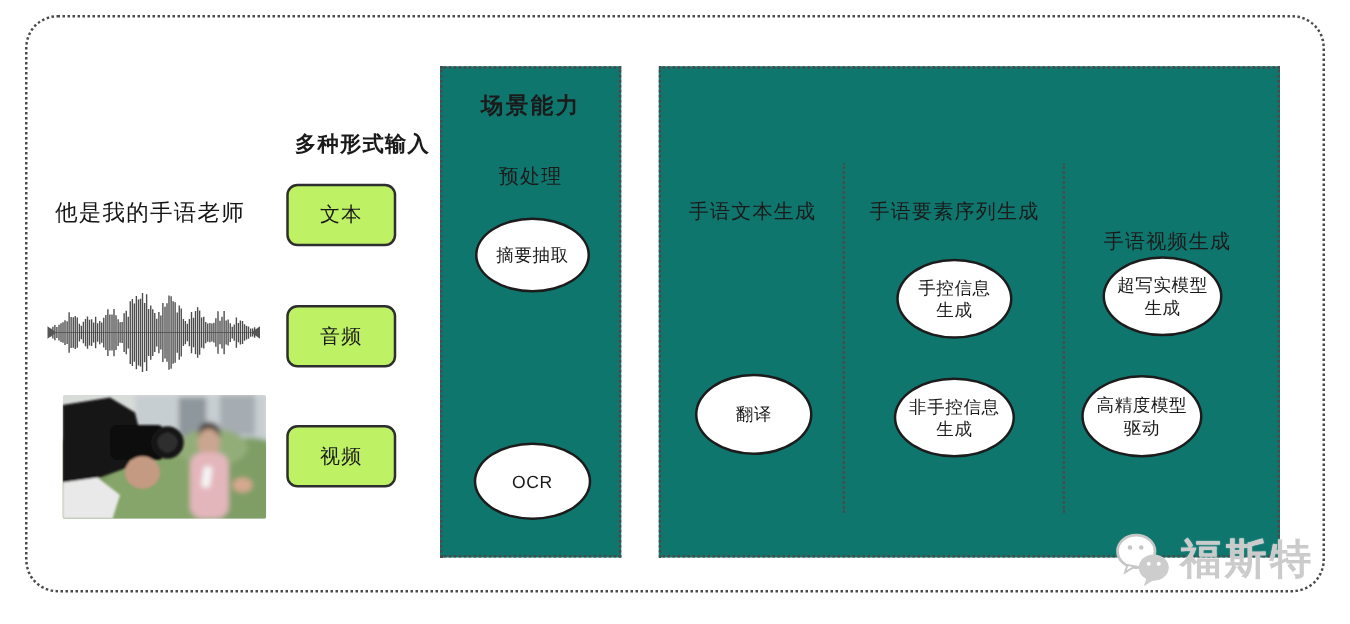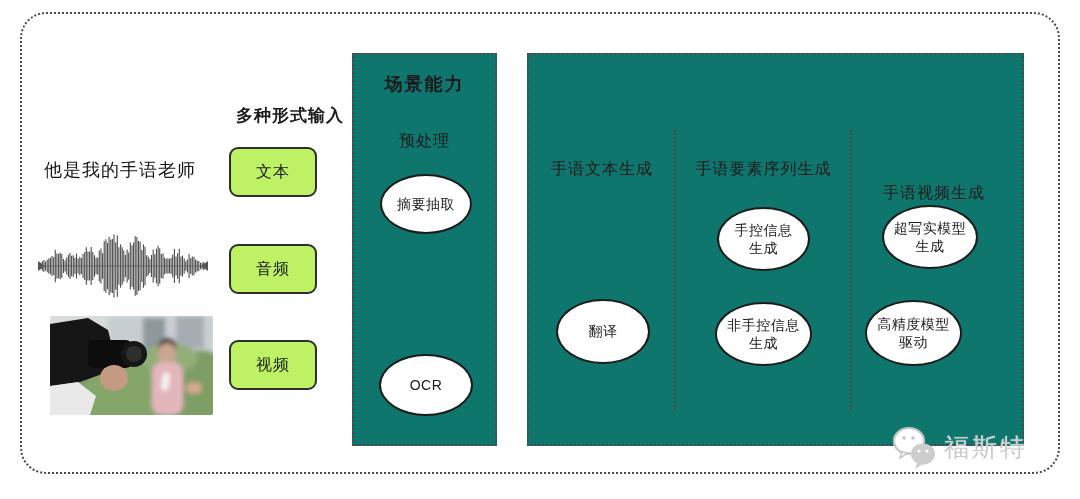--- a/index.html
+++ b/index.html
@@ -28,21 +28,21 @@
     border:2.5px solid #1c1c1c;border-radius:50%;background:#fff;
     font-size:14px;line-height:1.3;text-align:center;letter-spacing:0.5px;}
 
   .col-label{position:absolute;text-align:center;font-size:16px;letter-spacing:1px;white-space:nowrap;}
   .v-divider{position:absolute;width:0;border-left:2px dotted #4a4a4a;}
 
   .photo{border-radius:2px;overflow:hidden;display:block;}
   .waveform{display:block;}
 
   .watermark{position:absolute;display:flex;align-items:center;gap:4px;}
-  .watermark-text{font-size:25px;font-weight:normal;color:#cbcbcb;letter-spacing:3px;
+  .watermark-text{font-size:33px;font-weight:bold;color:#cbcbcb;letter-spacing:3px;
     text-shadow:0 0 1px #ffffff;}
 </style>
 </head>
 <body>
 
 <div class="stage">
 
   <div class="outer-frame"></div>
 
   <div class="abs input-heading" style="left:212px;top:104px;width:120px;">多种形式输入</div>

